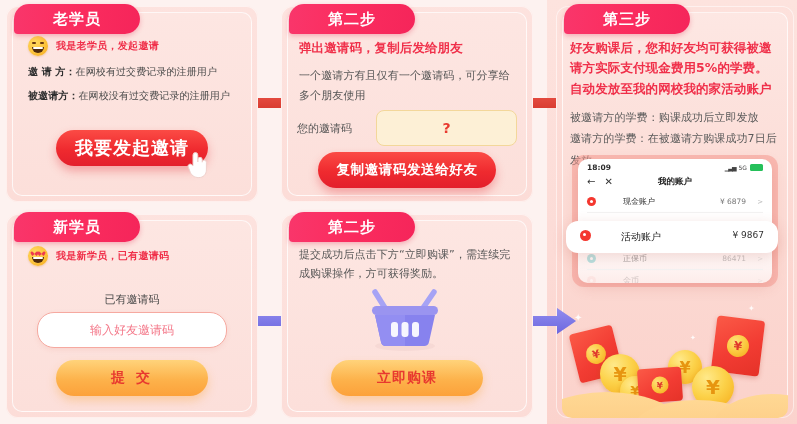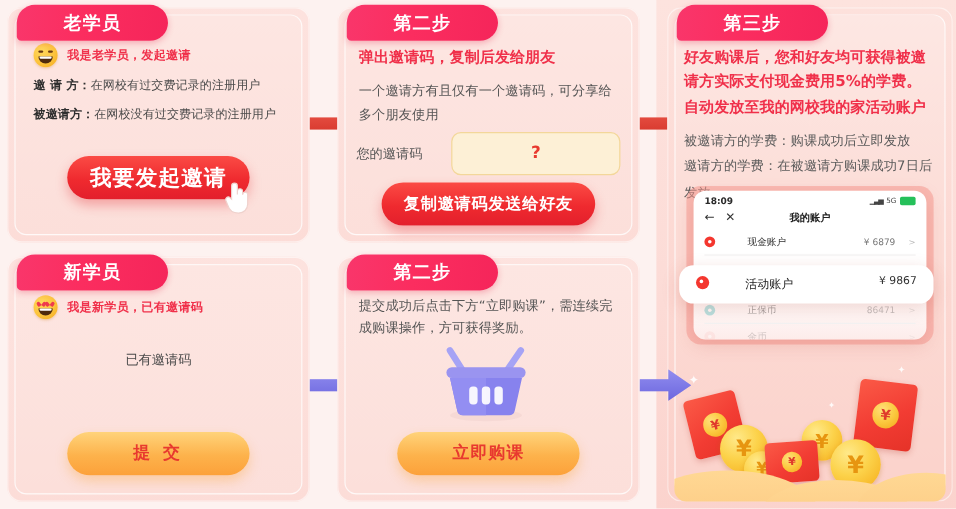--- a/index.html
+++ b/index.html
@@ -340,20 +340,23 @@
     <div class="card-body" style="padding-top:32px;">
       <div class="headline">
         <span class="emoji hearts">
           <i class="eye l"></i>
             <i class="eye r"></i>
             <i class="mouth"></i>
         </span>
         <span class="h-title">我是新学员，已有邀请码</span>
       </div>
       <div class="center-label" style="top:78px;text-align:center;">已有邀请码</div>
+      <div class="input-wrap" style="top:98px;">
+        <input type="text" placeholder="输入好友邀请码" style="">
+      </div>
       <button class="btn-orange" style="top:146px;">提 交</button>
     </div>
   </div>
 
   <div class="arrow" style="left:258px;top:306px;">
     <svg width="44" height="30" viewBox="0 0 44 30">
       <path d="M0 10 H24 V2 L43 15 L24 28 V20 H0 Z" fill="#7b76e8"></path>
       <path d="M0 10 H24 V2 L43 15 L24 28 V20 H0 Z" fill="url(#ap)" opacity=".30"></path>
       <defs>
           <linearGradient id="ap" x1="0" y1="0" x2="0" y2="1">

